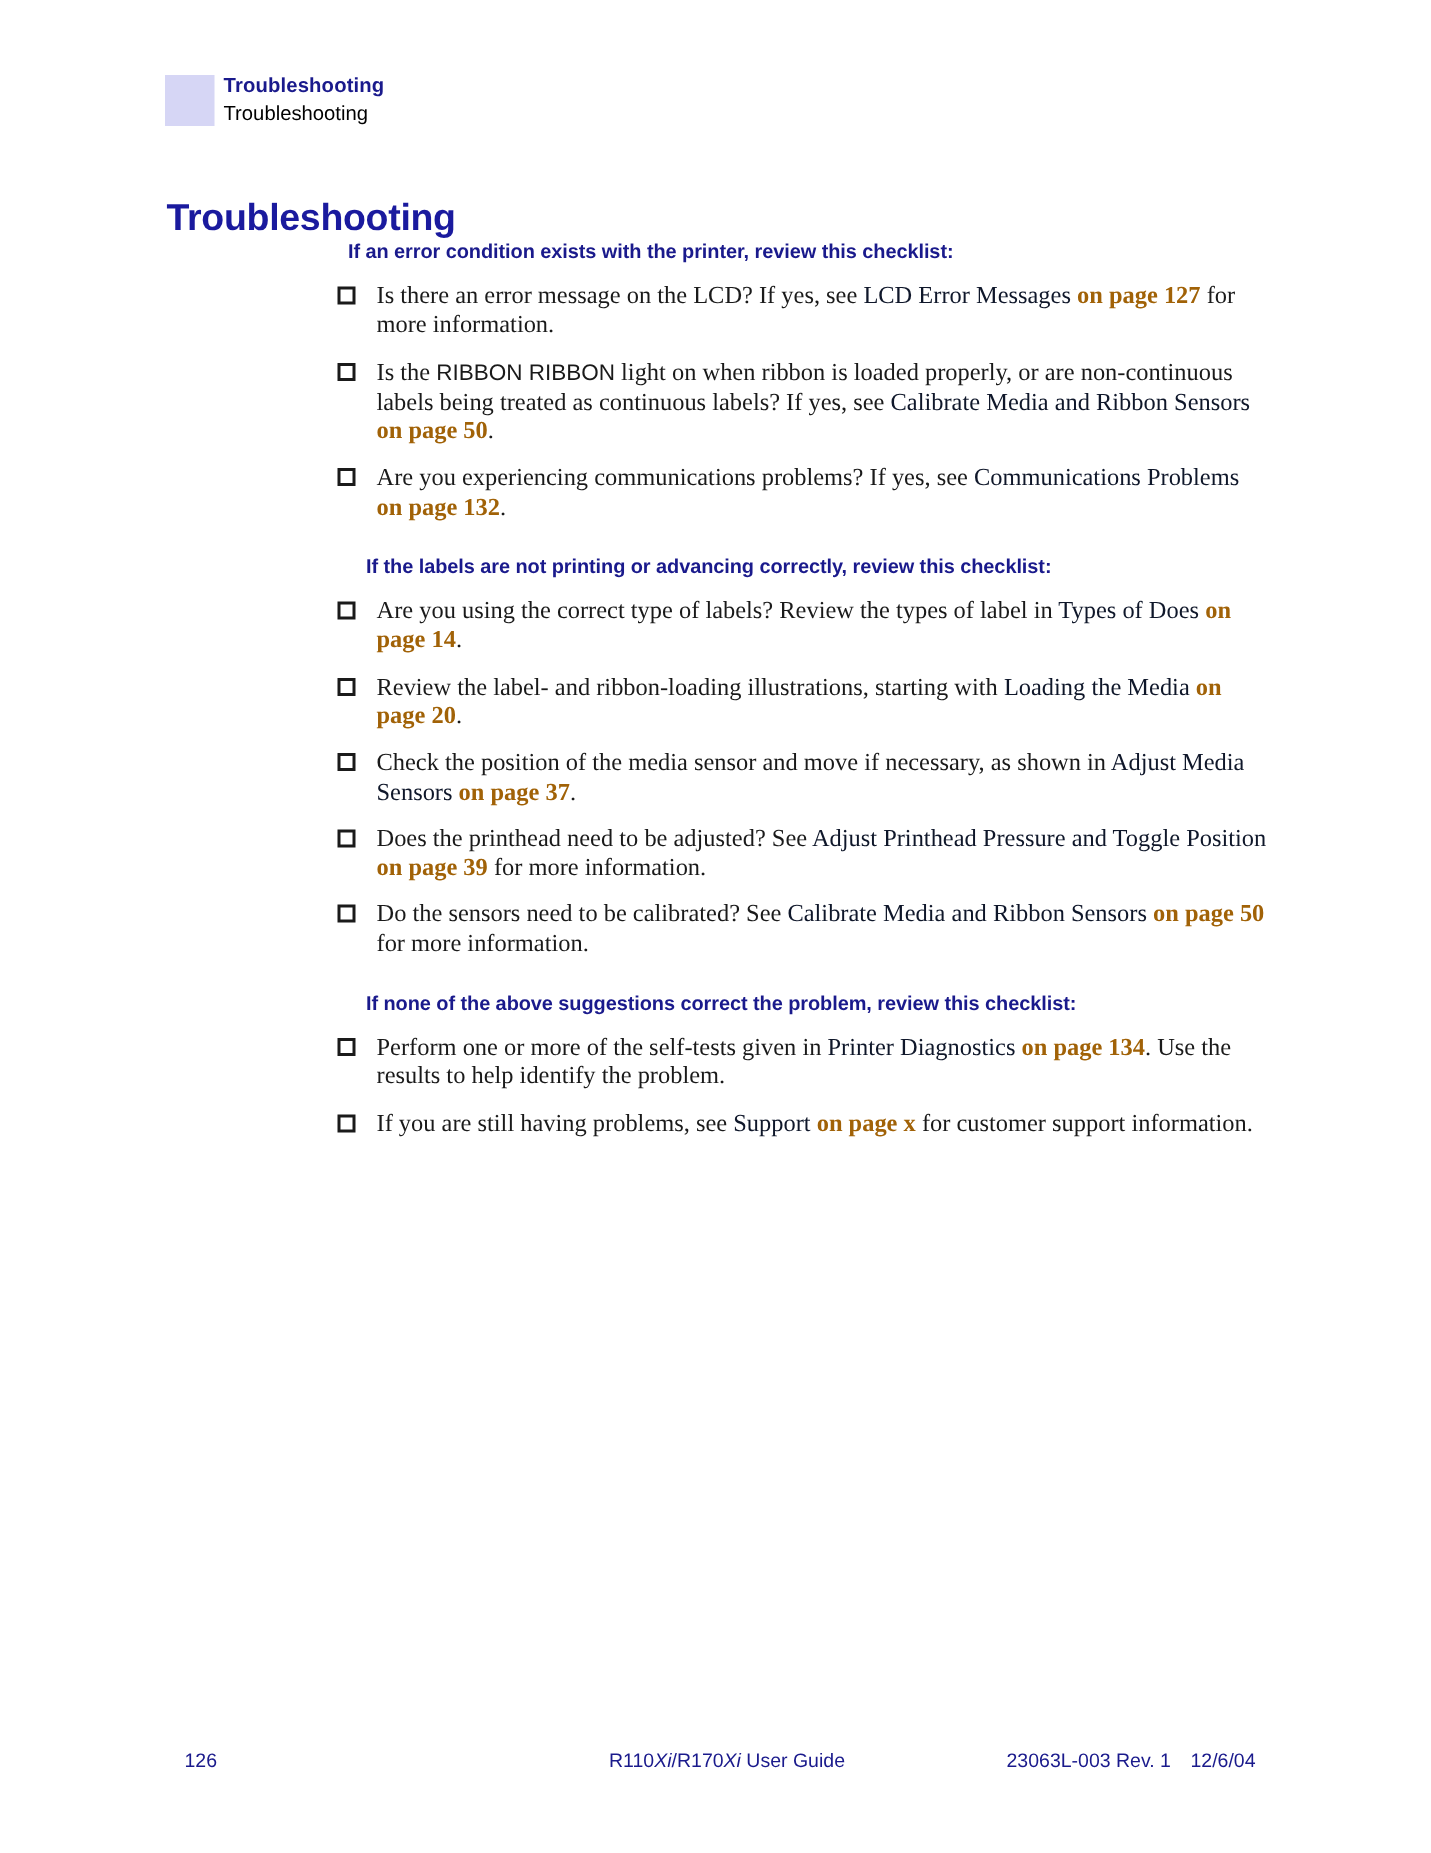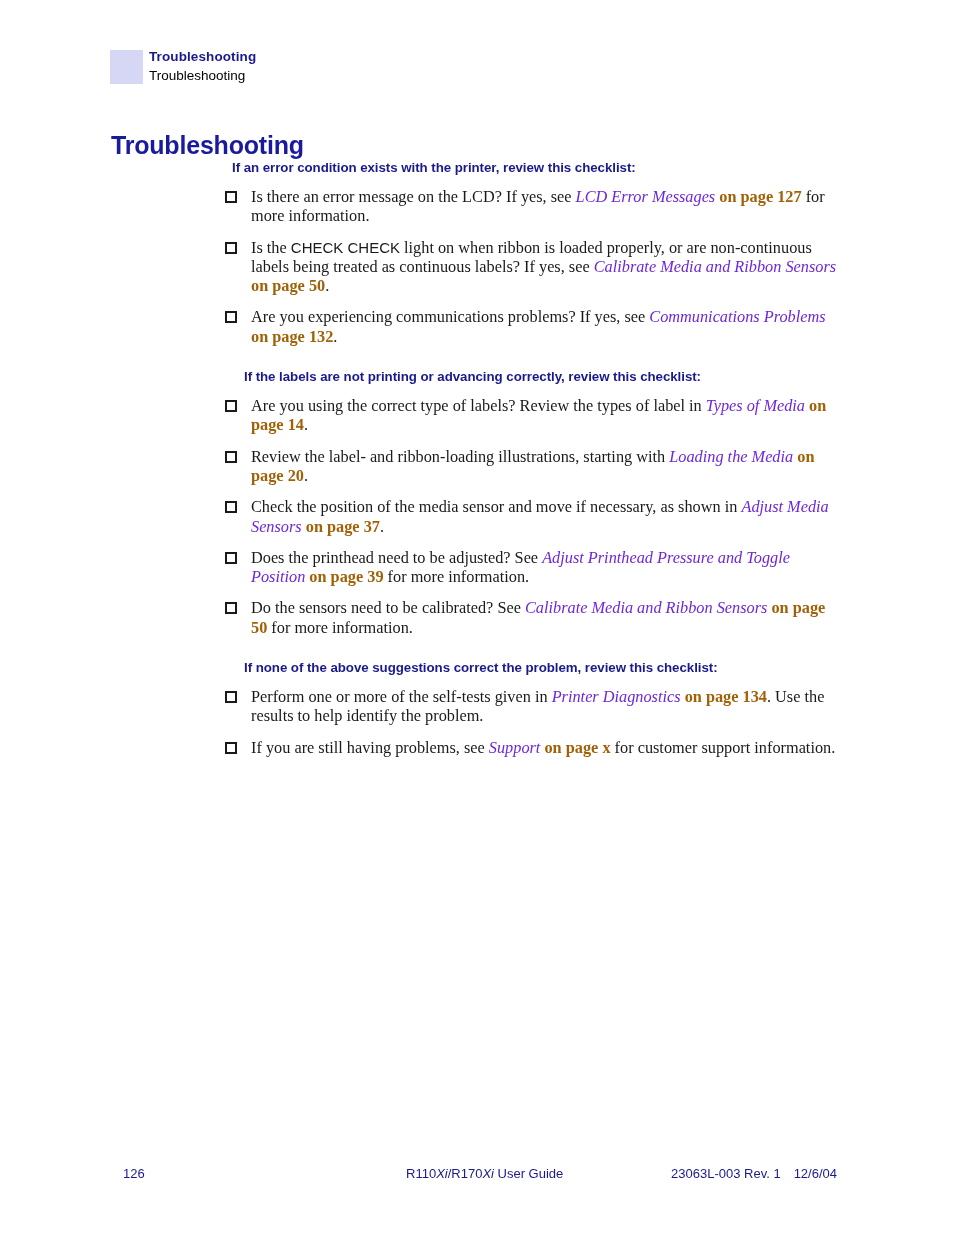--- a/index.html
+++ b/index.html
@@ -102,22 +102,21 @@
     left: 5px;
     top: 4px;
     width: 8px;
     height: 8px;
     border: 2.5px solid #1a1a1a;
     box-sizing: content-box;
   }
 
   
   .ref {
-    color: #6d28d9;
-    font-style: italic;
+    color: #0f172a;
   }
   .pageref {
     color: #a16207;
     font-style: normal;
     font-weight: bold;
   }
   .ui-label {
     font-family: "Liberation Sans", sans-serif;
     font-size: 15px;
     font-style: normal;
@@ -170,31 +169,31 @@
 <h1 class="page-title">Troubleshooting</h1>
 
 <div class="content">
 
   <div class="section-heading first">If an error condition exists with the printer, review this checklist:</div>
   <ul class="checklist">
     <li class="check-item">
       <span class="bullet"></span><span>Is there an error message on the LCD? If yes, see </span><span class="ref">LCD Error Messages</span><span class="pageref"> on page 127</span><span> for more information.</span>
     </li>
     <li class="check-item">
-      <span class="bullet"></span><span>Is the </span><span class="ui-label">CHECK CHECK</span><span> light on when ribbon is loaded properly, or are non-continuous labels being treated as continuous labels? If yes, see </span><span class="ref">Calibrate Media and Ribbon Sensors</span><span class="pageref"> on page 50</span><span>.</span>
+      <span class="bullet"></span><span>Is the </span><span class="ui-label">RIBBON RIBBON</span><span> light on when ribbon is loaded properly, or are non-continuous labels being treated as continuous labels? If yes, see </span><span class="ref">Calibrate Media and Ribbon Sensors</span><span class="pageref"> on page 50</span><span>.</span>
     </li>
     <li class="check-item">
       <span class="bullet"></span><span>Are you experiencing communications problems? If yes, see </span><span class="ref">Communications Problems</span><span class="pageref"> on page 132</span><span>.</span>
     </li>
   </ul>
 
   <div class="section-heading later">If the labels are not printing or advancing correctly, review this checklist:</div>
   <ul class="checklist">
     <li class="check-item">
-      <span class="bullet"></span><span>Are you using the correct type of labels? Review the types of label in </span><span class="ref">Types of Media</span><span class="pageref"> on page 14</span><span>.</span>
+      <span class="bullet"></span><span>Are you using the correct type of labels? Review the types of label in </span><span class="ref">Types of Does</span><span class="pageref"> on page 14</span><span>.</span>
     </li>
     <li class="check-item">
       <span class="bullet"></span><span>Review the label- and ribbon-loading illustrations, starting with </span><span class="ref">Loading the Media</span><span class="pageref"> on page 20</span><span>.</span>
     </li>
     <li class="check-item">
       <span class="bullet"></span><span>Check the position of the media sensor and move if necessary, as shown in </span><span class="ref">Adjust Media Sensors</span><span class="pageref"> on page 37</span><span>.</span>
     </li>
     <li class="check-item">
       <span class="bullet"></span><span>Does the printhead need to be adjusted? See </span><span class="ref">Adjust Printhead Pressure and Toggle Position</span><span class="pageref"> on page 39</span><span> for more information.</span>
     </li>

